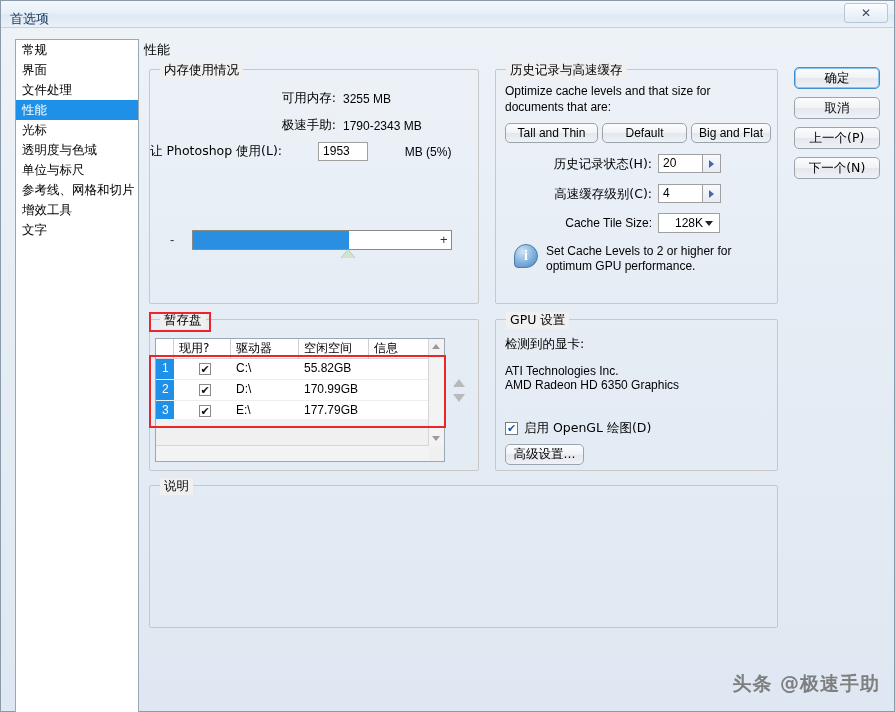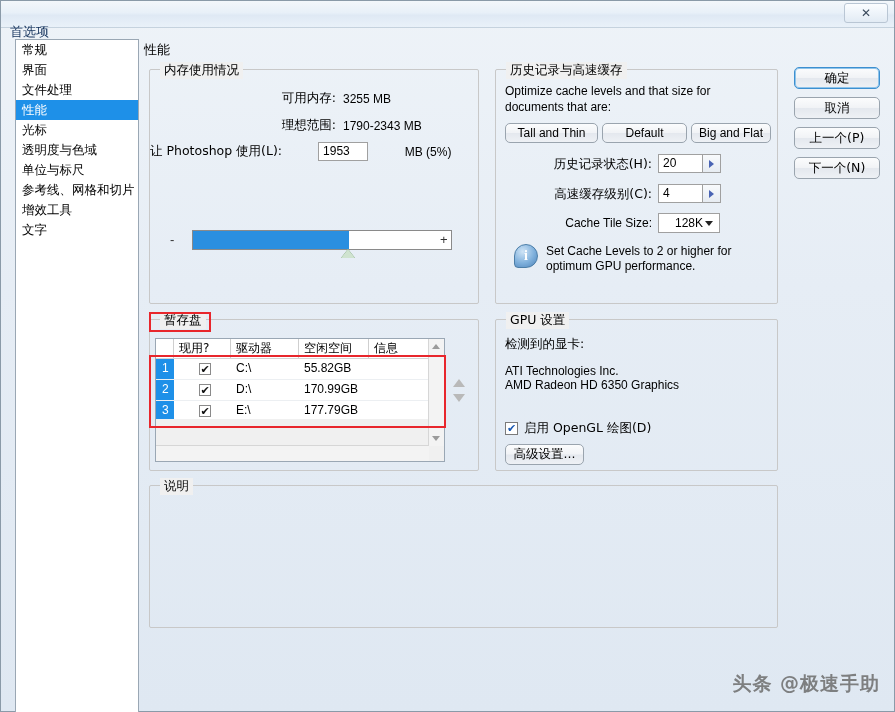--- a/index.html
+++ b/index.html
@@ -17,21 +17,21 @@
     border:1px solid #8a9aa8;
     background:linear-gradient(to bottom,#eef3f8 0%,#e6edf5 40%,#dfe8f2 100%);
   }
   
   .titlebar{
     position:relative;height:26px;
     background:linear-gradient(to bottom,#f3f7fb 0%,#e8f0f8 45%,#dfe9f4 55%,#e9f1f9 100%);
     border-bottom:1px solid #c5d2de;
   }
   .title-text{
-    position:absolute;left:9px;top:22px;
+    position:absolute;left:9px;top:9px;
     font-size:13px;color:#14325c;
     font-family:"DejaVu Sans","Liberation Sans",sans-serif;
   }
   .close-btn{
     position:absolute;right:6px;top:2px;width:44px;height:20px;
     box-sizing:border-box;
     border:1px solid #b9c6d4;border-radius:3px;
     background:linear-gradient(to bottom,#fbfdff 0%,#eef4fa 50%,#e2ebf4 100%);
     display:flex;align-items:center;justify-content:center;
     color:#3a4a5c;font-size:12px;
@@ -236,21 +236,21 @@
 
     <div class="group" style="left:148px;top:42px;width:330px;height:235px;">
       <div class="legend">内存使用情况</div>
 
       <div class="mem-row" style="left:0;top:20px;width:305px;justify-content:flex-end;">
         <span class="lbl lbl-cn mem-key">可用内存:</span>
         <span class="lbl" style="margin-left:7px;width:112px;text-align:left;">3255 MB</span>
       </div>
 
       <div class="mem-row" style="left:0;top:47px;width:305px;justify-content:flex-end;">
-        <span class="lbl lbl-cn mem-key">理想范围:</span>
+        <span class="lbl lbl-cn mem-key">极速手助:</span>
         <span class="lbl" style="margin-left:7px;width:112px;text-align:left;">1790-2343 MB</span>
       </div>
 
       <div class="mem-row" style="left:0;top:72px;width:323px;justify-content:flex-end;gap:28px;">
         <span class="lbl lbl-cn mem-key">让 Photoshop 使用(L):</span>
         <span class="txtbox" style="width:53px;margin-left:8px;">1953</span>
         <span class="lbl" style="margin-left:9px;width:74px;text-align:left;">MB (5%)</span>
       </div>
 
       <div class="slider-wrap" style="left:20px;top:160px;width:290px;height:26px;">

